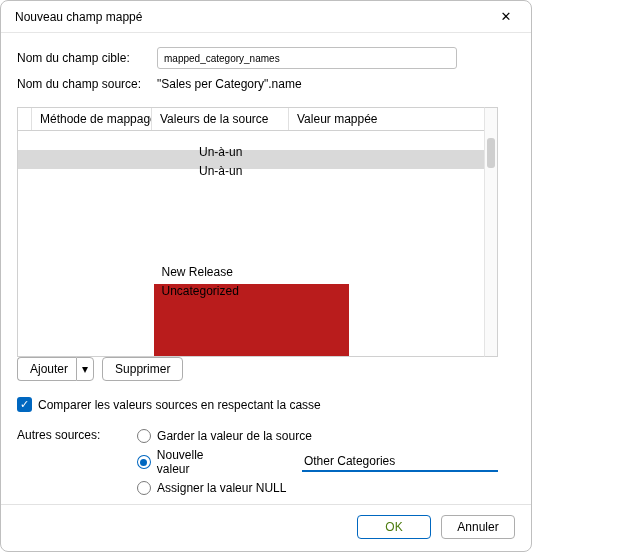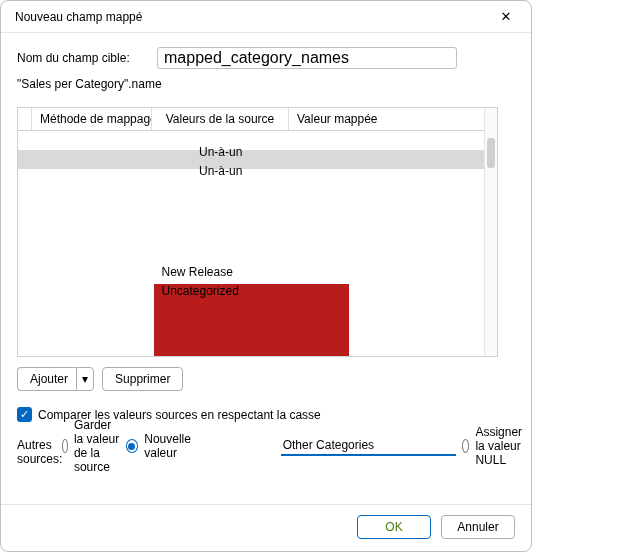--- a/index.html
+++ b/index.html
@@ -62,21 +62,21 @@
     width: 140px;
     font-size: 12px;
   }
   .text-input {
     width: 300px;
     height: 22px;
     border: 1px solid #c0c0c0;
     border-radius: 3px;
     padding: 0 6px;
     font-family: inherit;
-    font-size: 16px;
+    font-size: 10px;
     background: #fff;
   }
   .static-val {
     font-size: 12px;
   }
   .table-wrap {
     margin-top: 8px;
     display: flex;
     height: 250px;
   }
@@ -96,21 +96,21 @@
   .th {
     padding: 4px 8px;
     font-size: 12px;
     border-right: 1px solid #e0e0e0;
     white-space: nowrap;
     overflow: hidden;
   }
   .th:last-child { border-right: none; }
   .col-handle { width: 14px; flex: 0 0 14px; padding:0;}
   .col-method { width: 120px; flex: 0 0 120px; }
-  .col-source { flex: 1; text-align: center; }
+  .col-source { flex: 1; }
   .col-mapped { width: 195px; flex: 0 0 195px; }
   .tbody {
     flex: 1;
     overflow: hidden;
   }
   .tr {
     display: flex;
     height: 19px;
     align-items: center;
     flex-direction: column;
@@ -139,21 +139,20 @@
     content:"";
     position:absolute;
     top:30px;
     left:2px;
     right:2px;
     height:30px;
     background:#cfcfcf;
     border-radius:3px;
   }
   .btnrow {
-    margin-top: 10px;
     display: flex;
     gap: 8px;
   }
   .btn {
     height: 24px;
     border: 1px solid #adadad;
     border-radius: 4px;
     background: #fff;
     padding: 0 12px;
     font-family: inherit;
@@ -197,20 +196,21 @@
   .radiogroup {
     margin-top: 14px;
     display: flex;
   }
   .radio-label-col {
     width: 122px;
     padding-top: 2px;
   }
   .radios {
     display: flex;
+    flex-direction: column;
     gap: 6px;
   }
   .radio-row {
     display: flex;
     align-items: center;
     gap: 6px;
     height: 20px;
   }
   .radio {
     width: 14px;
@@ -273,20 +273,21 @@
   </div>
 
   <div class="content">
 
     <div class="row">
       <span class="label-col">Nom du champ cible:</span>
       <input class="text-input" type="text" value="mapped_category_names" style="">
     </div>
 
     <div class="row">
+      <span class="label-col">Nom du champ source:</span>
       <span class="static-val">"Sales per Category".name</span>
     </div>
 
     <div class="table-wrap">
       <div class="table-main">
         <div class="thead">
           <div class="th col-handle"></div>
           <div class="th col-method">Méthode de mappage</div>
           <div class="th col-source">Valeurs de la source</div>
           <div class="th col-mapped">Valeur mappée</div>

